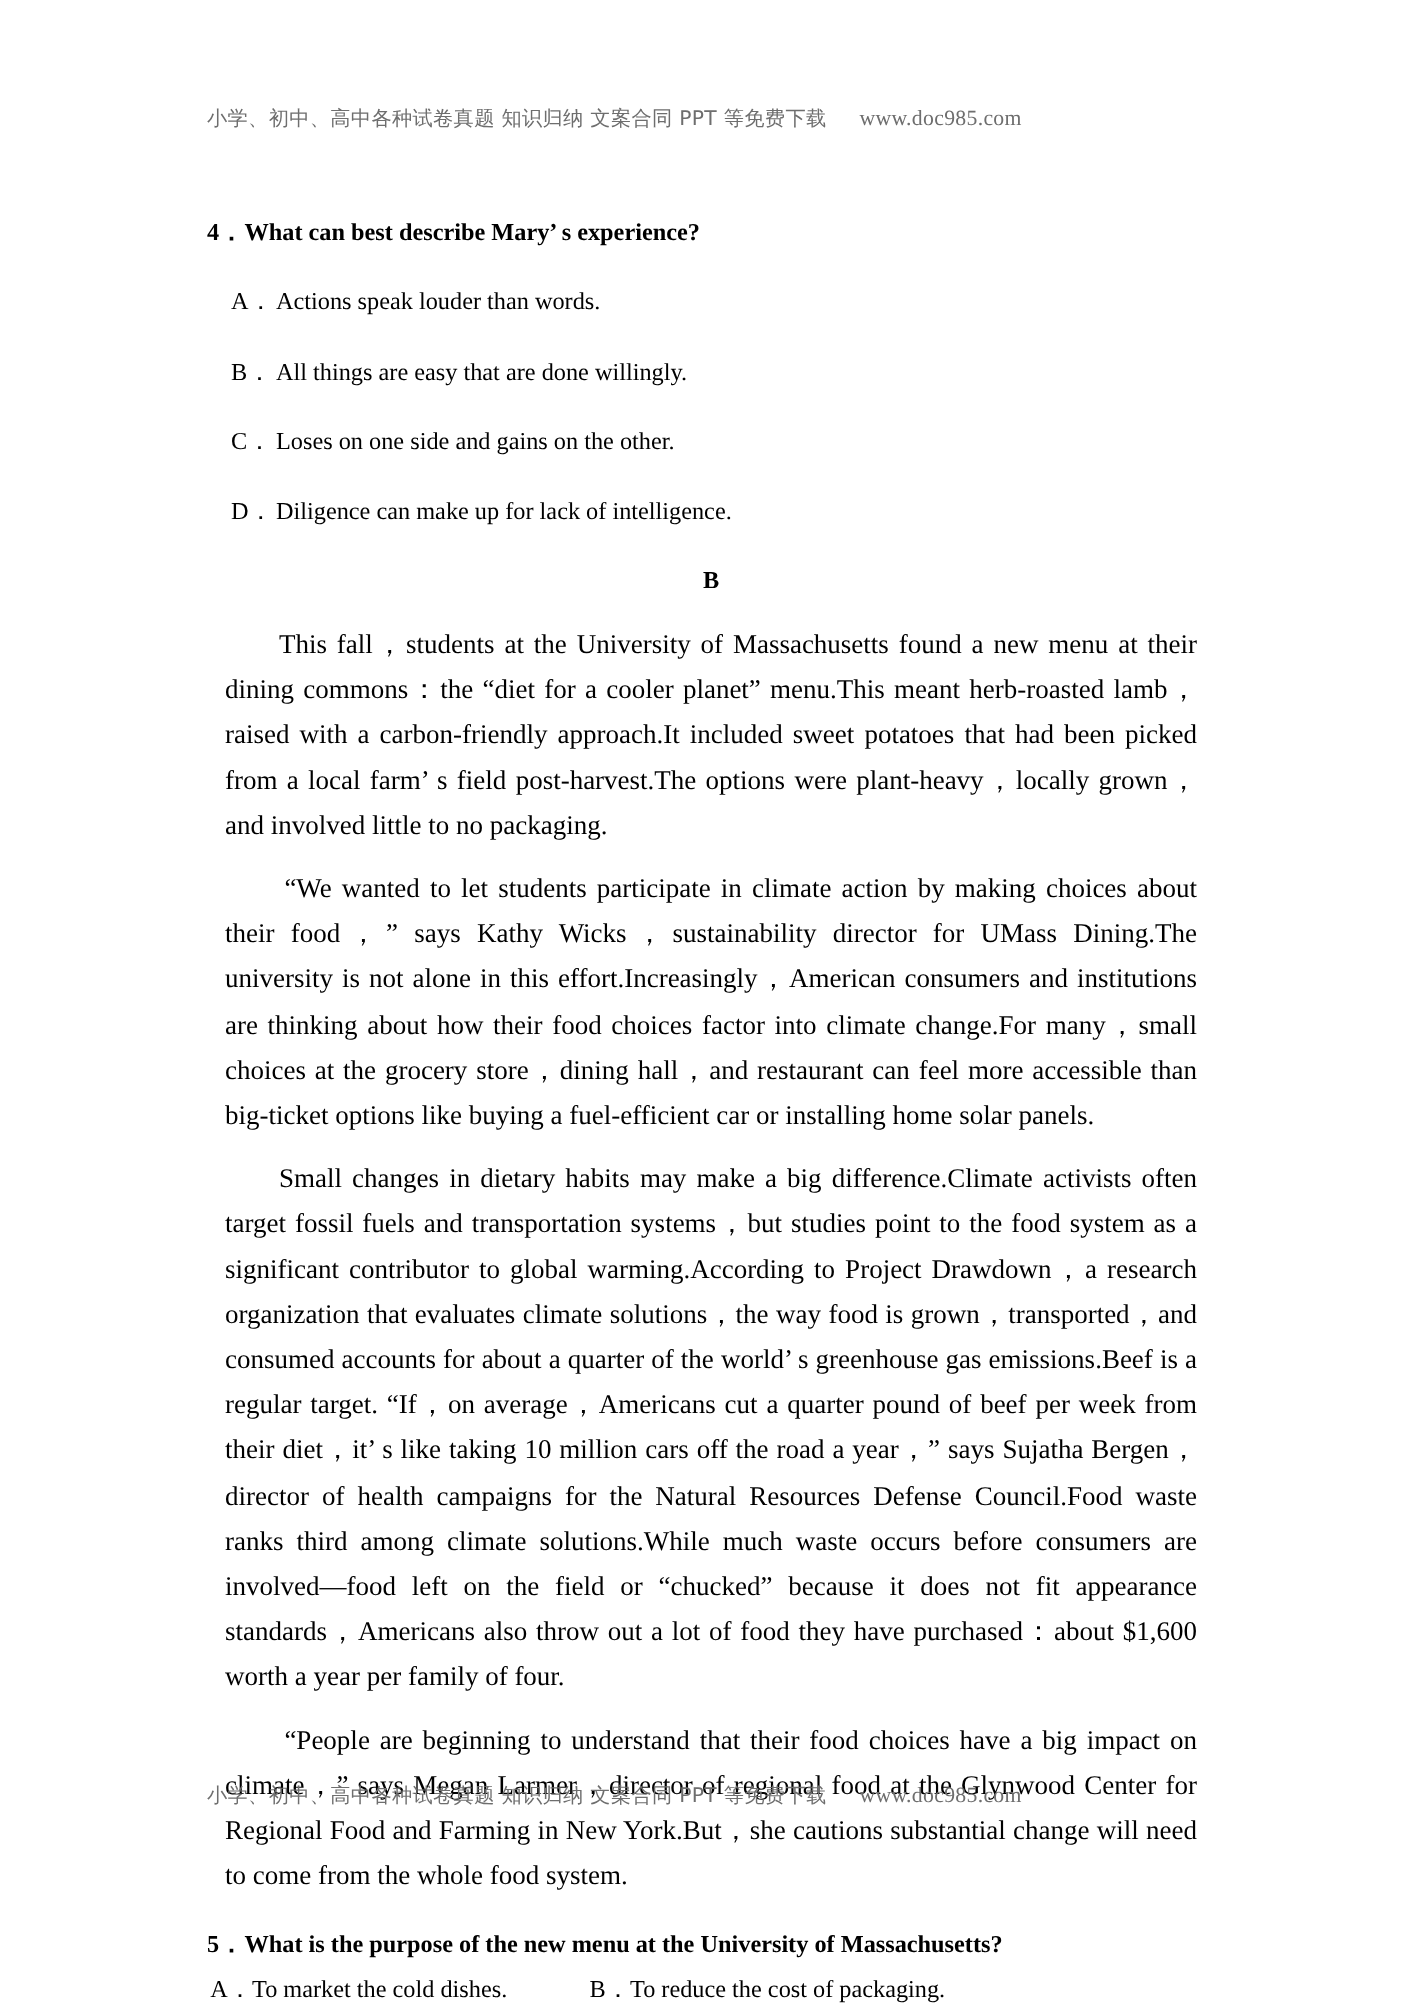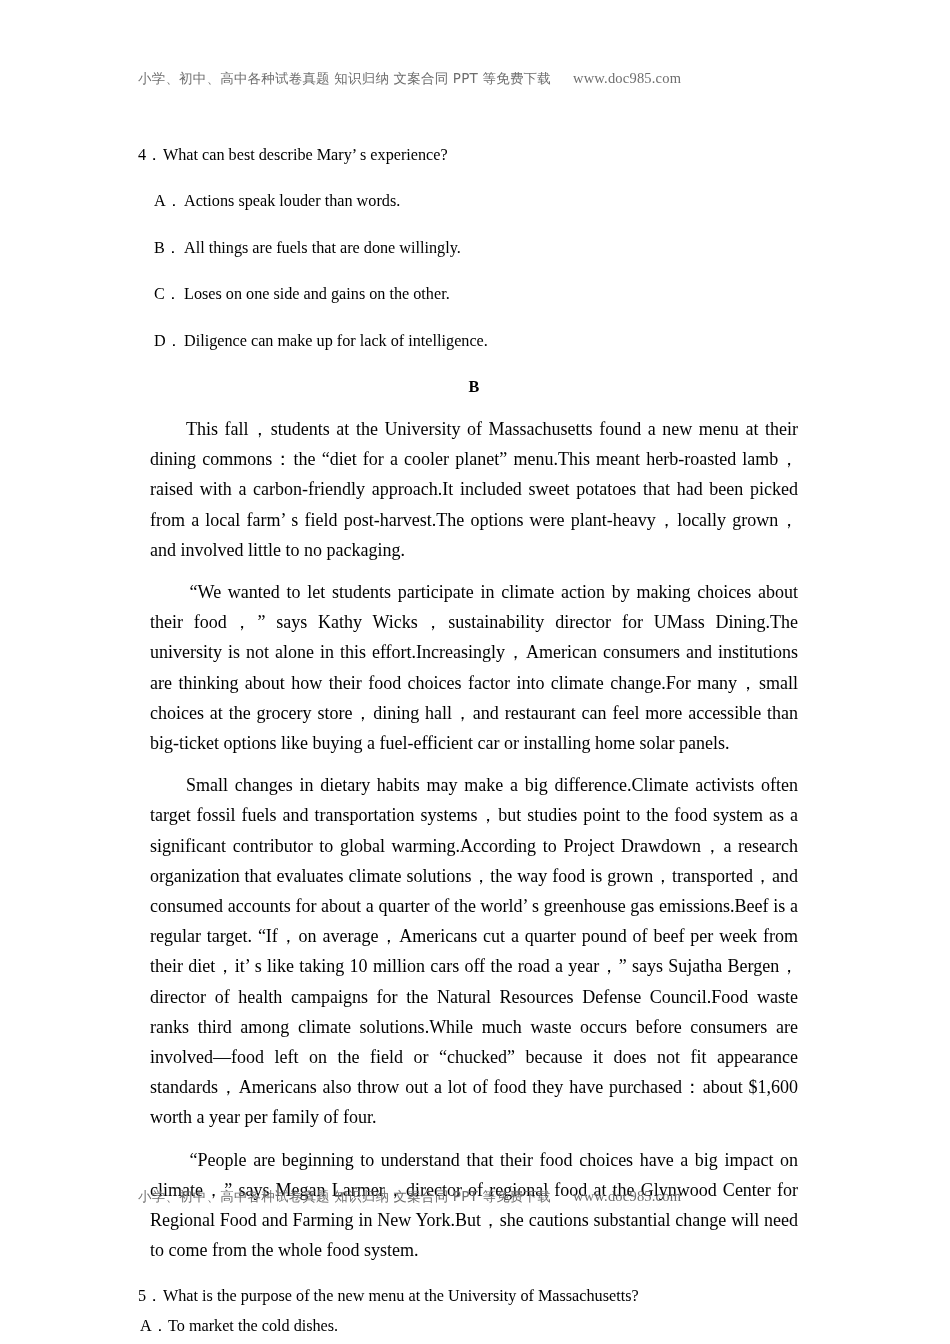--- a/index.html
+++ b/index.html
@@ -42,21 +42,21 @@
   
   .content {
     position: absolute;
     left: 138px;
     top: 140px;
     width: 672px;
   }
 
   
   .q-stem {
-    font-weight: normal;
+    font-weight: bold;
     font-size: 16.2px;
     line-height: 30px;
     margin: 0;
     white-space: nowrap;
   }
   .q-stem .q-num {
     display: inline-block;
     min-width: 25px;
   }
 
@@ -124,41 +124,42 @@
   <div class="wm wm-header">
     <span class="wm-cn">小学、初中、高中各种试卷真题 知识归纳 文案合同 PPT 等免费下载</span><span class="wm-gap"></span><span>www.doc985.com</span>
   </div>
 
   <div class="content">
 
     <div>
       <p class="q-stem"><span class="q-num">4．</span><span>What can best describe Mary’ s experience?</span></p>
 
       <p class="opt"><span class="opt-let">A．</span><span>Actions speak louder than words.</span></p>
-      <p class="opt"><span class="opt-let">B．</span><span>All things are fuels that are done willingly.</span></p>
+      <p class="opt"><span class="opt-let">B．</span><span>All things are easy that are done willingly.</span></p>
       <p class="opt"><span class="opt-let">C．</span><span>Loses on one side and gains on the other.</span></p>
       <p class="opt"><span class="opt-let">D．</span><span>Diligence can make up for lack of intelligence.</span></p>
     </div>
 
     <p class="section-letter">B</p>
 
     <div>
       <p class="para">This fall，students at the University of Massachusetts found a new menu at their dining commons：the “diet for a cooler planet” menu.This meant herb-roasted lamb，raised with a carbon-friendly approach.It included sweet potatoes that had been picked from a local farm’ s field post-harvest.The options were plant-heavy，locally grown，and involved little to no packaging.</p>
       <p class="para tight-indent">“We wanted to let students participate in climate action by making choices about their food，” says Kathy Wicks，sustainability director for UMass Dining.The university is not alone in this effort.Increasingly，American consumers and institutions are thinking about how their food choices factor into climate change.For many，small choices at the grocery store，dining hall，and restaurant can feel more accessible than big-ticket options like buying a fuel-efficient car or installing home solar panels.</p>
       <p class="para">Small changes in dietary habits may make a big difference.Climate activists often target fossil fuels and transportation systems，but studies point to the food system as a significant contributor to global warming.According to Project Drawdown，a research organization that evaluates climate solutions，the way food is grown，transported，and consumed accounts for about a quarter of the world’ s greenhouse gas emissions.Beef is a regular target. “If，on average，Americans cut a quarter pound of beef per week from their diet，it’ s like taking 10 million cars off the road a year，” says Sujatha Bergen，director of health campaigns for the Natural Resources Defense Council.Food waste ranks third among climate solutions.While much waste occurs before consumers are involved—food left on the field or “chucked” because it does not fit appearance standards，Americans also throw out a lot of food they have purchased：about $1,600 worth a year per family of four.</p>
       <p class="para tight-indent">“People are beginning to understand that their food choices have a big impact on climate，” says Megan Larmer，director of regional food at the Glynwood Center for Regional Food and Farming in New York.But，she cautions substantial change will need to come from the whole food system.</p>
     </div>
 
     <div class="spacer-4"></div>
 
     <div>
       <p class="q-stem"><span class="q-num">5．</span><span>What is the purpose of the new menu at the University of Massachusetts?</span></p>
 
       <div class="opt-row">
         <span class="cell left"><span class="opt-let">A．</span><span>To market the cold dishes.</span></span>
+        <span class="cell right"><span class="opt-let">B．</span><span>To reduce the cost of packaging.</span></span>
       </div>
 
       <div class="opt-row">
         <span class="cell right"><span class="opt-let">D．</span><span>To promote low-carbon awareness.</span></span>
       </div>
     </div>
 
 
   </div>
 

